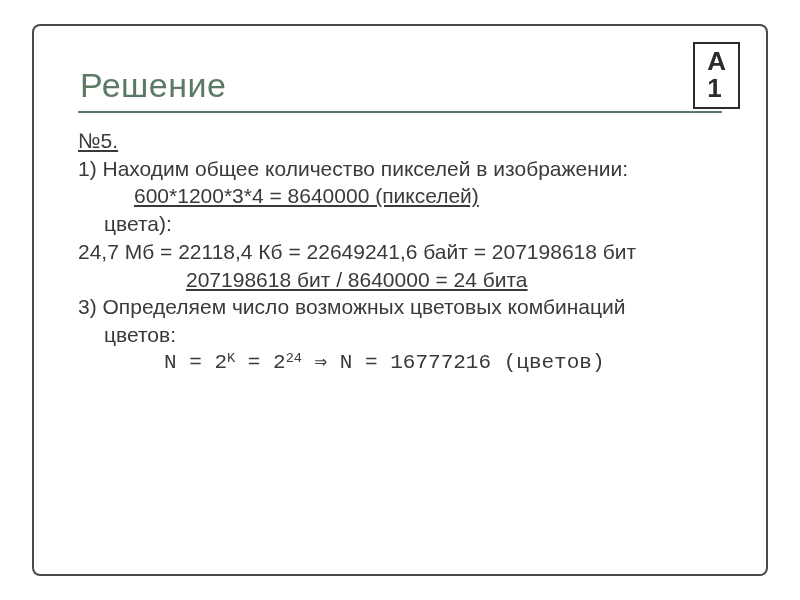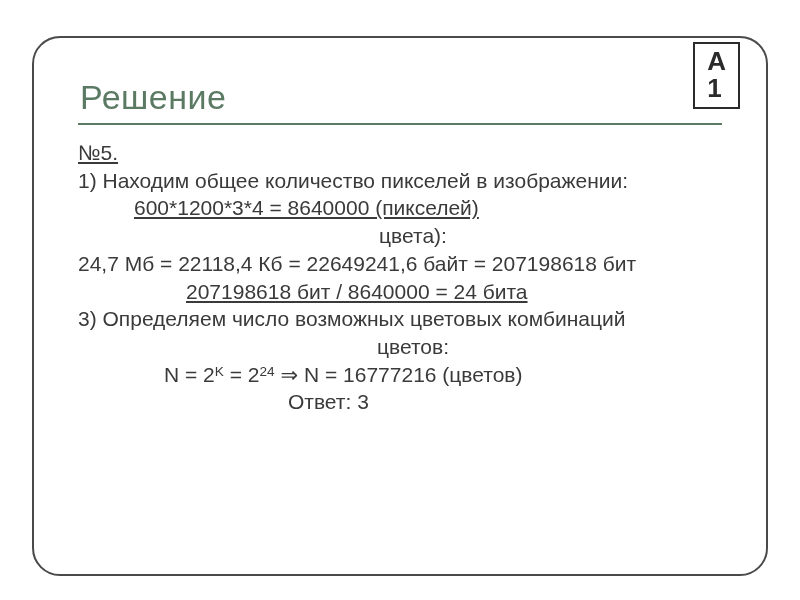--- a/index.html
+++ b/index.html
@@ -18,24 +18,23 @@
     height: 600px;
     box-sizing: border-box;
   }
   .frame {
     position: absolute;
     left: 32px;
     top: 24px;
     right: 32px;
     bottom: 24px;
     border: 2px solid #4a4a4a;
-    border-radius: 28px;
+    border-radius: 8px;
     box-sizing: border-box;
     padding: 40px 44px 30px 44px;
-    margin-top: 12px;
   }
   .badge {
     position: absolute;
     top: 42px;
     right: 60px;
     border: 2.5px solid #2b2b2b;
     padding: 4px 12px 4px 12px;
     font-weight: 700;
     font-size: 26px;
     line-height: 1.05;
@@ -59,23 +58,23 @@
     font-size: 21px;
     line-height: 1.32;
     color: #3a3a3a;
   }
   .content p {
     margin: 0;
   }
   .u { text-decoration: underline; }
   .indent1 { padding-left: 56px; text-decoration: underline; }
   .indent2 { padding-left: 108px; text-decoration: underline; }
-  .indent-formula { padding-left: 86px; }
+  .indent-formula { padding-left: 86px; font-family: Liberation Mono, monospace; }
   .indent-answer { padding-left: 210px; }
-  .step { padding-left: 26px; text-align: center; }
+  .step { padding-left: 26px; }
   .sup { font-size: 0.65em; position: relative; top: -0.45em; }
 </style>
 </head>
 <body>
 
 <div class="slide">
 
   <div class="badge">
     <div>А</div>
     <div>1</div>
@@ -96,17 +95,16 @@
       <p>24,7 Мб = 22118,4 Кб = 22649241,6 байт = 207198618 бит</p>
       <p class="indent2">207198618 бит / 8640000 = 24 бита</p>
 
       <p>3) Определяем число возможных цветовых комбинаций</p>
       <p class="step">цветов:</p>
 
       <p class="indent-formula">
         <span>N = 2</span><span class="sup">K</span><span> = 2</span><span class="sup">24</span><span>   ⇒ N = 16777216 (цветов)</span>
       </p>
 
-      <p class="indent-answer">Ответ: 3</p>
     </div>
 
   </div>
 </div>
 
 </body></html>

